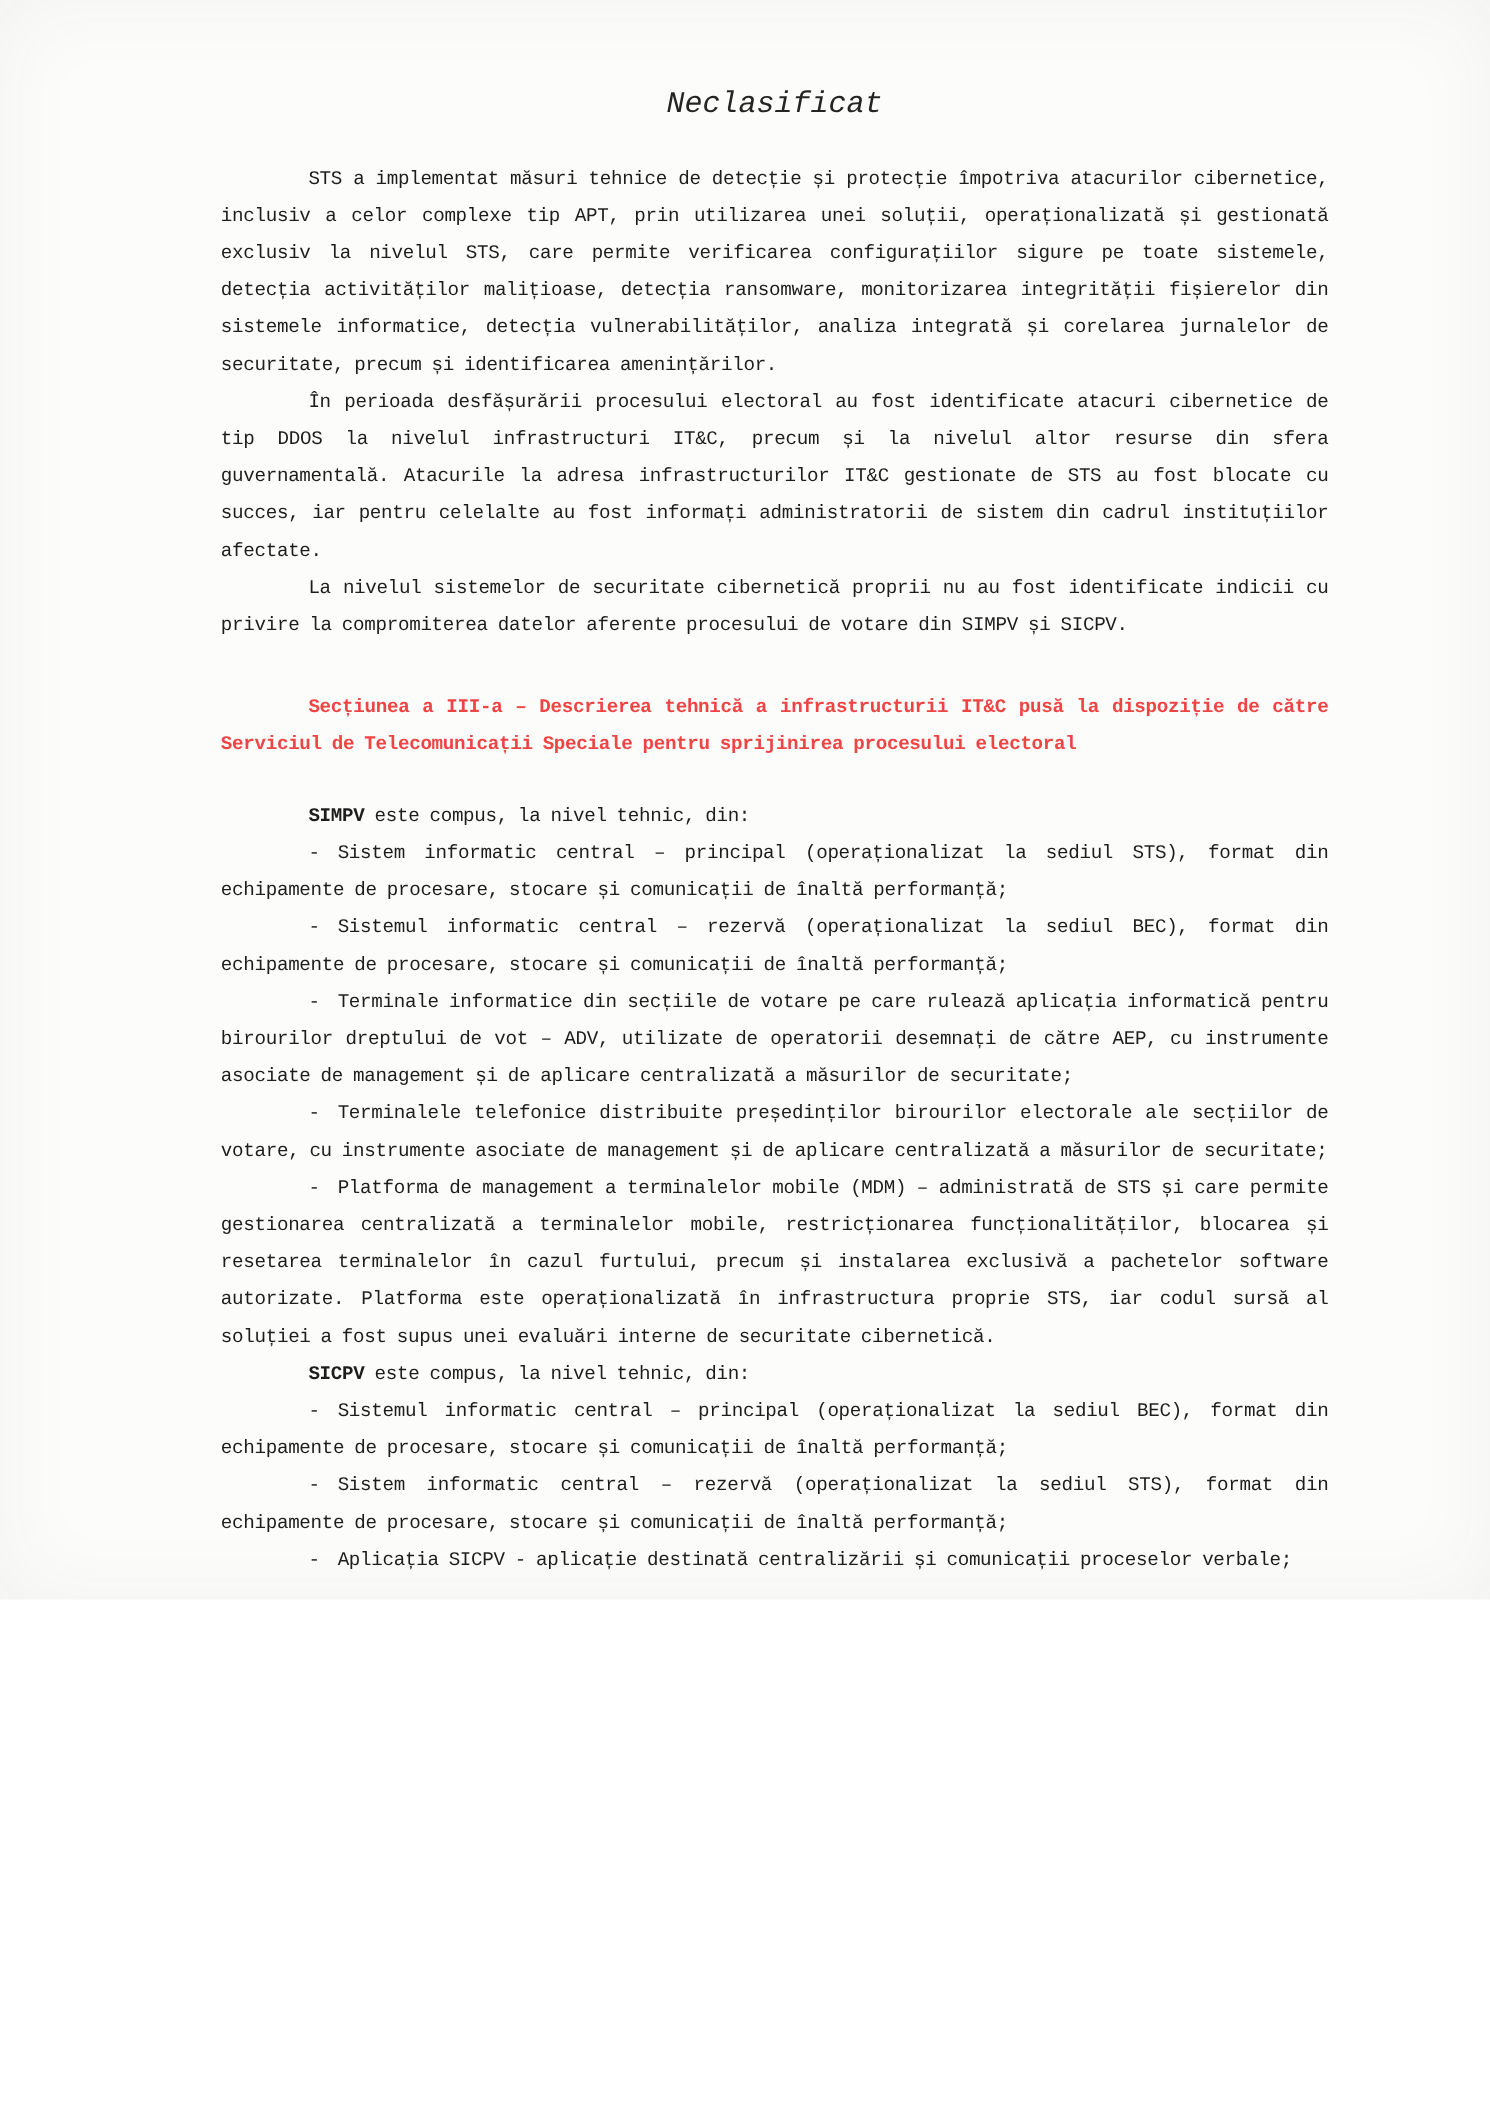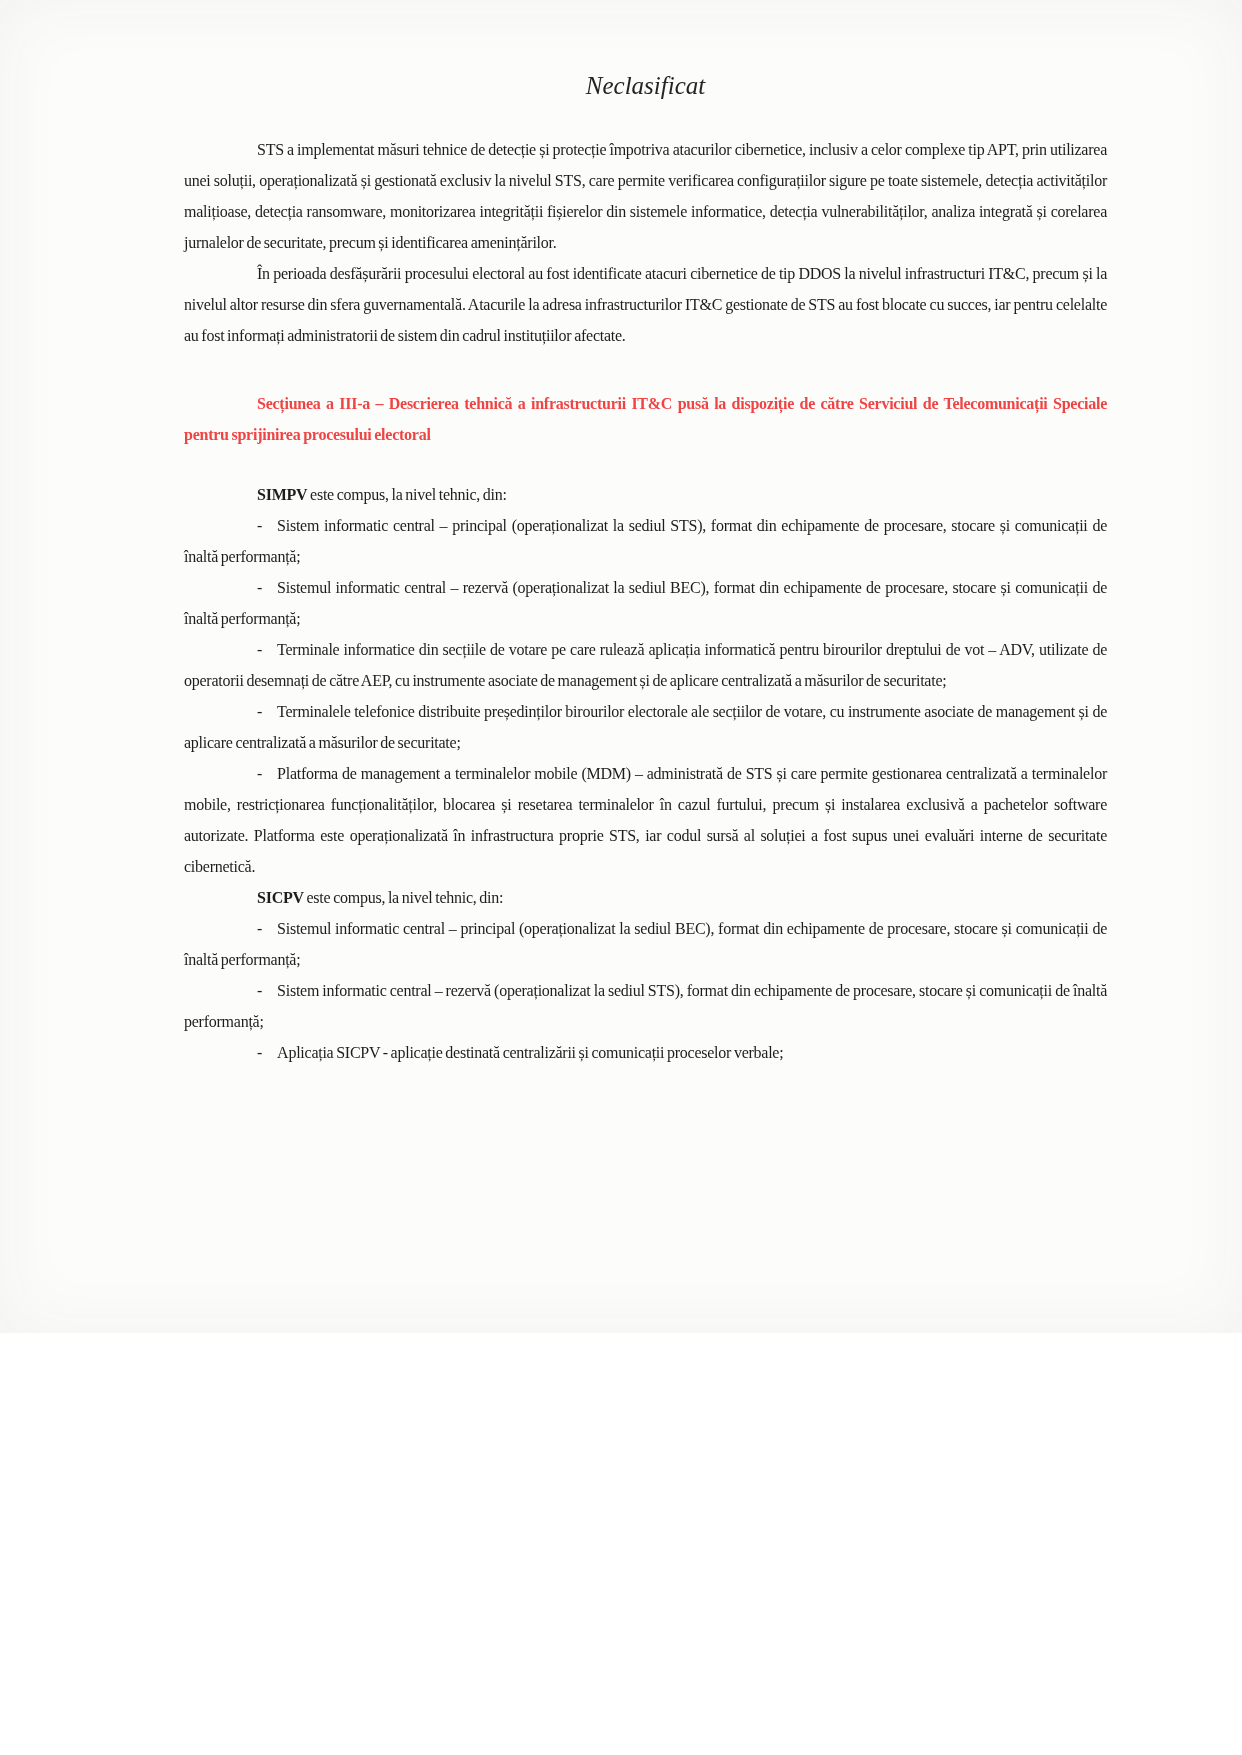--- a/index.html
+++ b/index.html
@@ -1,21 +1,21 @@
 <!DOCTYPE html>
 <html><head>
 <meta charset="utf-8">
 <style>
   html,body{margin:0;padding:0;background:#ffffff;}
   .page{
     position:relative;
     width:1242px;height:1333px;
     background:#fcfcfb;
     overflow:hidden;
-    font-family:Liberation Serif, serif;
+    font-family:Liberation Mono, monospace;
     color:#1d1d1d;
     box-shadow:inset 0 0 70px rgba(60,60,50,0.05);
   }
   .clsf-header{
     position:absolute;left:184px;top:72px;width:923px;
     text-align:center;
     font-size:25px;font-style:italic;color:#242424;
   }
   .content{
     position:absolute;left:184px;top:134px;width:923px;
@@ -49,20 +49,21 @@
 </head>
 <body>
 
 <div class="page">
 
   <div class="clsf-header">Neclasificat</div>
 
   <div class="content">
     <p class="para">STS a implementat măsuri tehnice de detecție și protecție împotriva atacurilor cibernetice, inclusiv a celor complexe tip APT, prin utilizarea unei soluții, operaționalizată și gestionată exclusiv la nivelul STS, care permite verificarea configurațiilor sigure pe toate sistemele, detecția activităților malițioase, detecția ransomware, monitorizarea integrității fișierelor din sistemele informatice, detecția vulnerabilităților, analiza integrată și corelarea jurnalelor de securitate, precum și identificarea amenințărilor.</p>
     <p class="para">În perioada desfășurării procesului electoral au fost identificate atacuri cibernetice de tip DDOS la nivelul infrastructuri IT&amp;C, precum și la nivelul altor resurse din sfera guvernamentală. Atacurile la adresa infrastructurilor IT&amp;C gestionate de STS au fost blocate cu succes, iar pentru celelalte au fost informați administratorii de sistem din cadrul instituțiilor afectate.</p>
+    <p class="para">La nivelul sistemelor de securitate cibernetică proprii nu au fost identificate indicii cu privire la compromiterea datelor aferente procesului de votare din SIMPV și SICPV.</p>
 
     <p class="para heading">Secțiunea a III-a – Descrierea tehnică a infrastructurii IT&amp;C pusă la dispoziție de către Serviciul de Telecomunicații Speciale pentru sprijinirea procesului electoral</p>
 
     <p class="para"><span class="lead">SIMPV</span><span> este compus, la nivel tehnic, din:</span></p>
 
     <p class="para item"><span class="dash">-</span><span>Sistem informatic central – principal (operaționalizat la sediul STS), format din echipamente de procesare, stocare și comunicații de înaltă performanță;</span></p>
     <p class="para item"><span class="dash">-</span><span>Sistemul informatic central – rezervă (operaționalizat la sediul BEC), format din echipamente de procesare, stocare și comunicații de înaltă performanță;</span></p>
     <p class="para item"><span class="dash">-</span><span>Terminale informatice din secțiile de votare pe care rulează aplicația informatică pentru birourilor dreptului de vot – ADV, utilizate de operatorii desemnați de către AEP, cu instrumente asociate de management și de aplicare centralizată a măsurilor de securitate;</span></p>
     <p class="para item"><span class="dash">-</span><span>Terminalele telefonice distribuite președinților birourilor electorale ale secțiilor de votare, cu instrumente asociate de management și de aplicare centralizată a măsurilor de securitate;</span></p>
     <p class="para item"><span class="dash">-</span><span>Platforma de management a terminalelor mobile (MDM) – administrată de STS și care permite gestionarea centralizată a terminalelor mobile, restricționarea funcționalităților, blocarea și resetarea terminalelor în cazul furtului, precum și instalarea exclusivă a pachetelor software autorizate. Platforma este operaționalizată în infrastructura proprie STS, iar codul sursă al soluției a fost supus unei evaluări interne de securitate cibernetică.</span></p>

